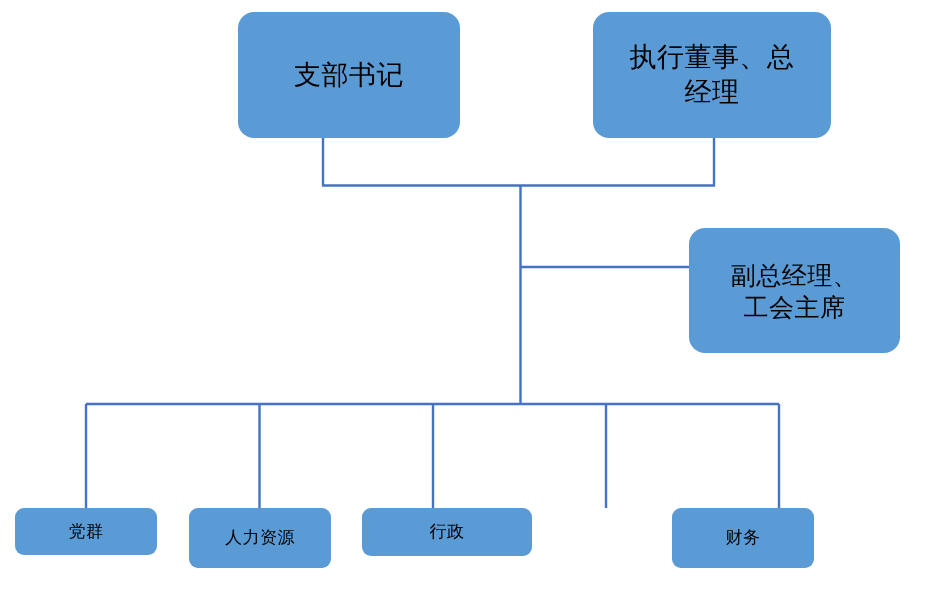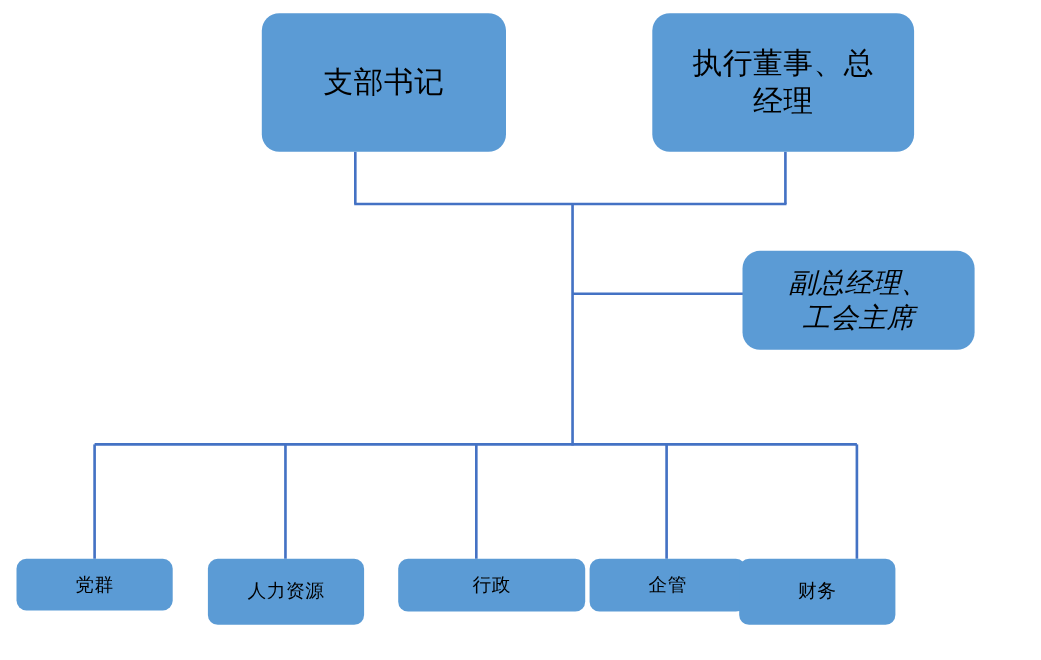--- a/index.html
+++ b/index.html
@@ -50,21 +50,21 @@
     border-radius: 16px;
   }
   .node-leaf {
     font-size: 17px;
     border-radius: 9px;
   }
   
   .n-secretary      { left: 238px; top: 12px;  width: 222px; height: 126px; }
   .n-director       { left: 553px; top: 12px;  width: 238px; height: 126px; margin-left: 40px; }
   
-  .n-deputy         { left: 675px; top: 228px; width: 211px; height: 90px; font-style: italic; }
+  .n-deputy         { left: 689px; top: 228px; width: 211px; height: 125px; }
   
   .n-party          { left: 15px;  top: 508px; width: 142px; height: 47px; }
   .n-hr             { left: 189px; top: 508px; width: 142px; height: 60px; }
   .n-admin          { left: 362px; top: 508px; width: 170px; height: 48px; }
   .n-enterprise     { left: 536px; top: 508px; width: 142px; height: 48px; }
   .n-finance        { left: 672px; top: 508px; width: 142px; height: 60px; }
 </style>
 </head>
 <body>
 
@@ -100,17 +100,16 @@
 
   <div class="node node-side n-deputy">副总经理、
 工会主席</div>
 
   <div class="node node-leaf n-party">党群</div>
 
   <div class="node node-leaf n-hr">人力资源</div>
 
   <div class="node node-leaf n-admin">行政</div>
 
-  <div class="node node-leaf n-enterprise">企管</div>
 
   <div class="node node-leaf n-finance">财务</div>
 
 </div>
 
 </body></html>

